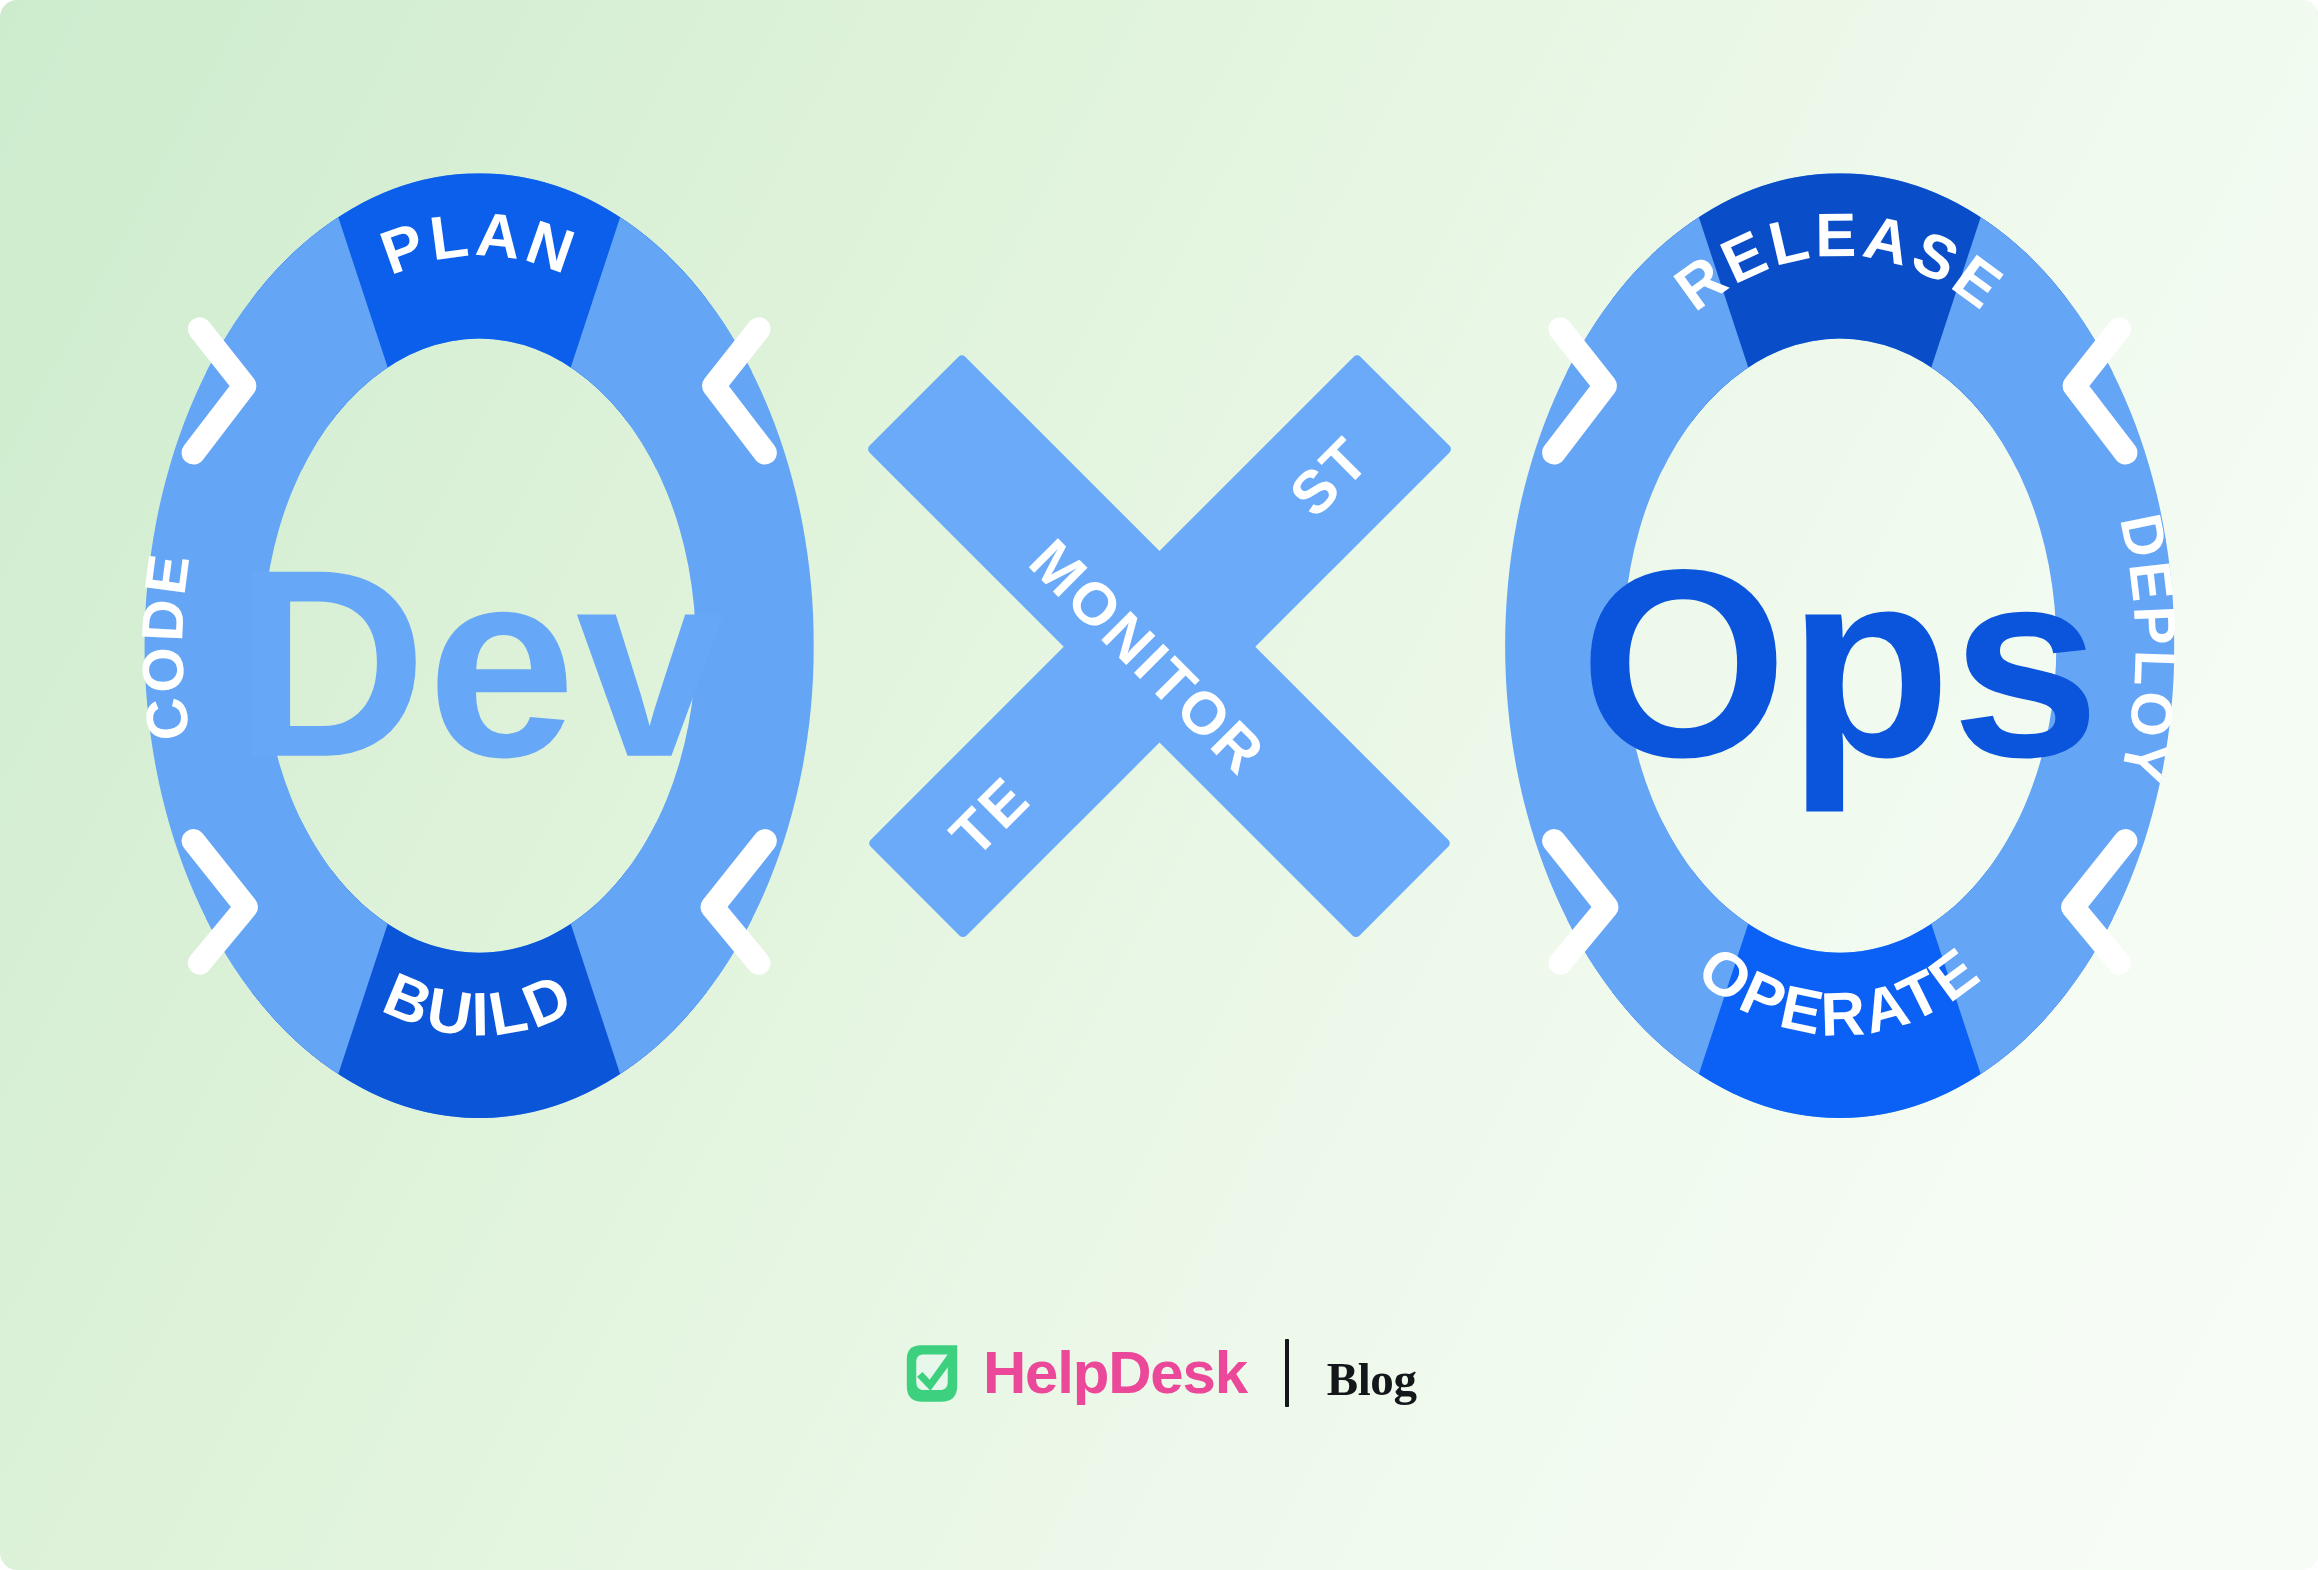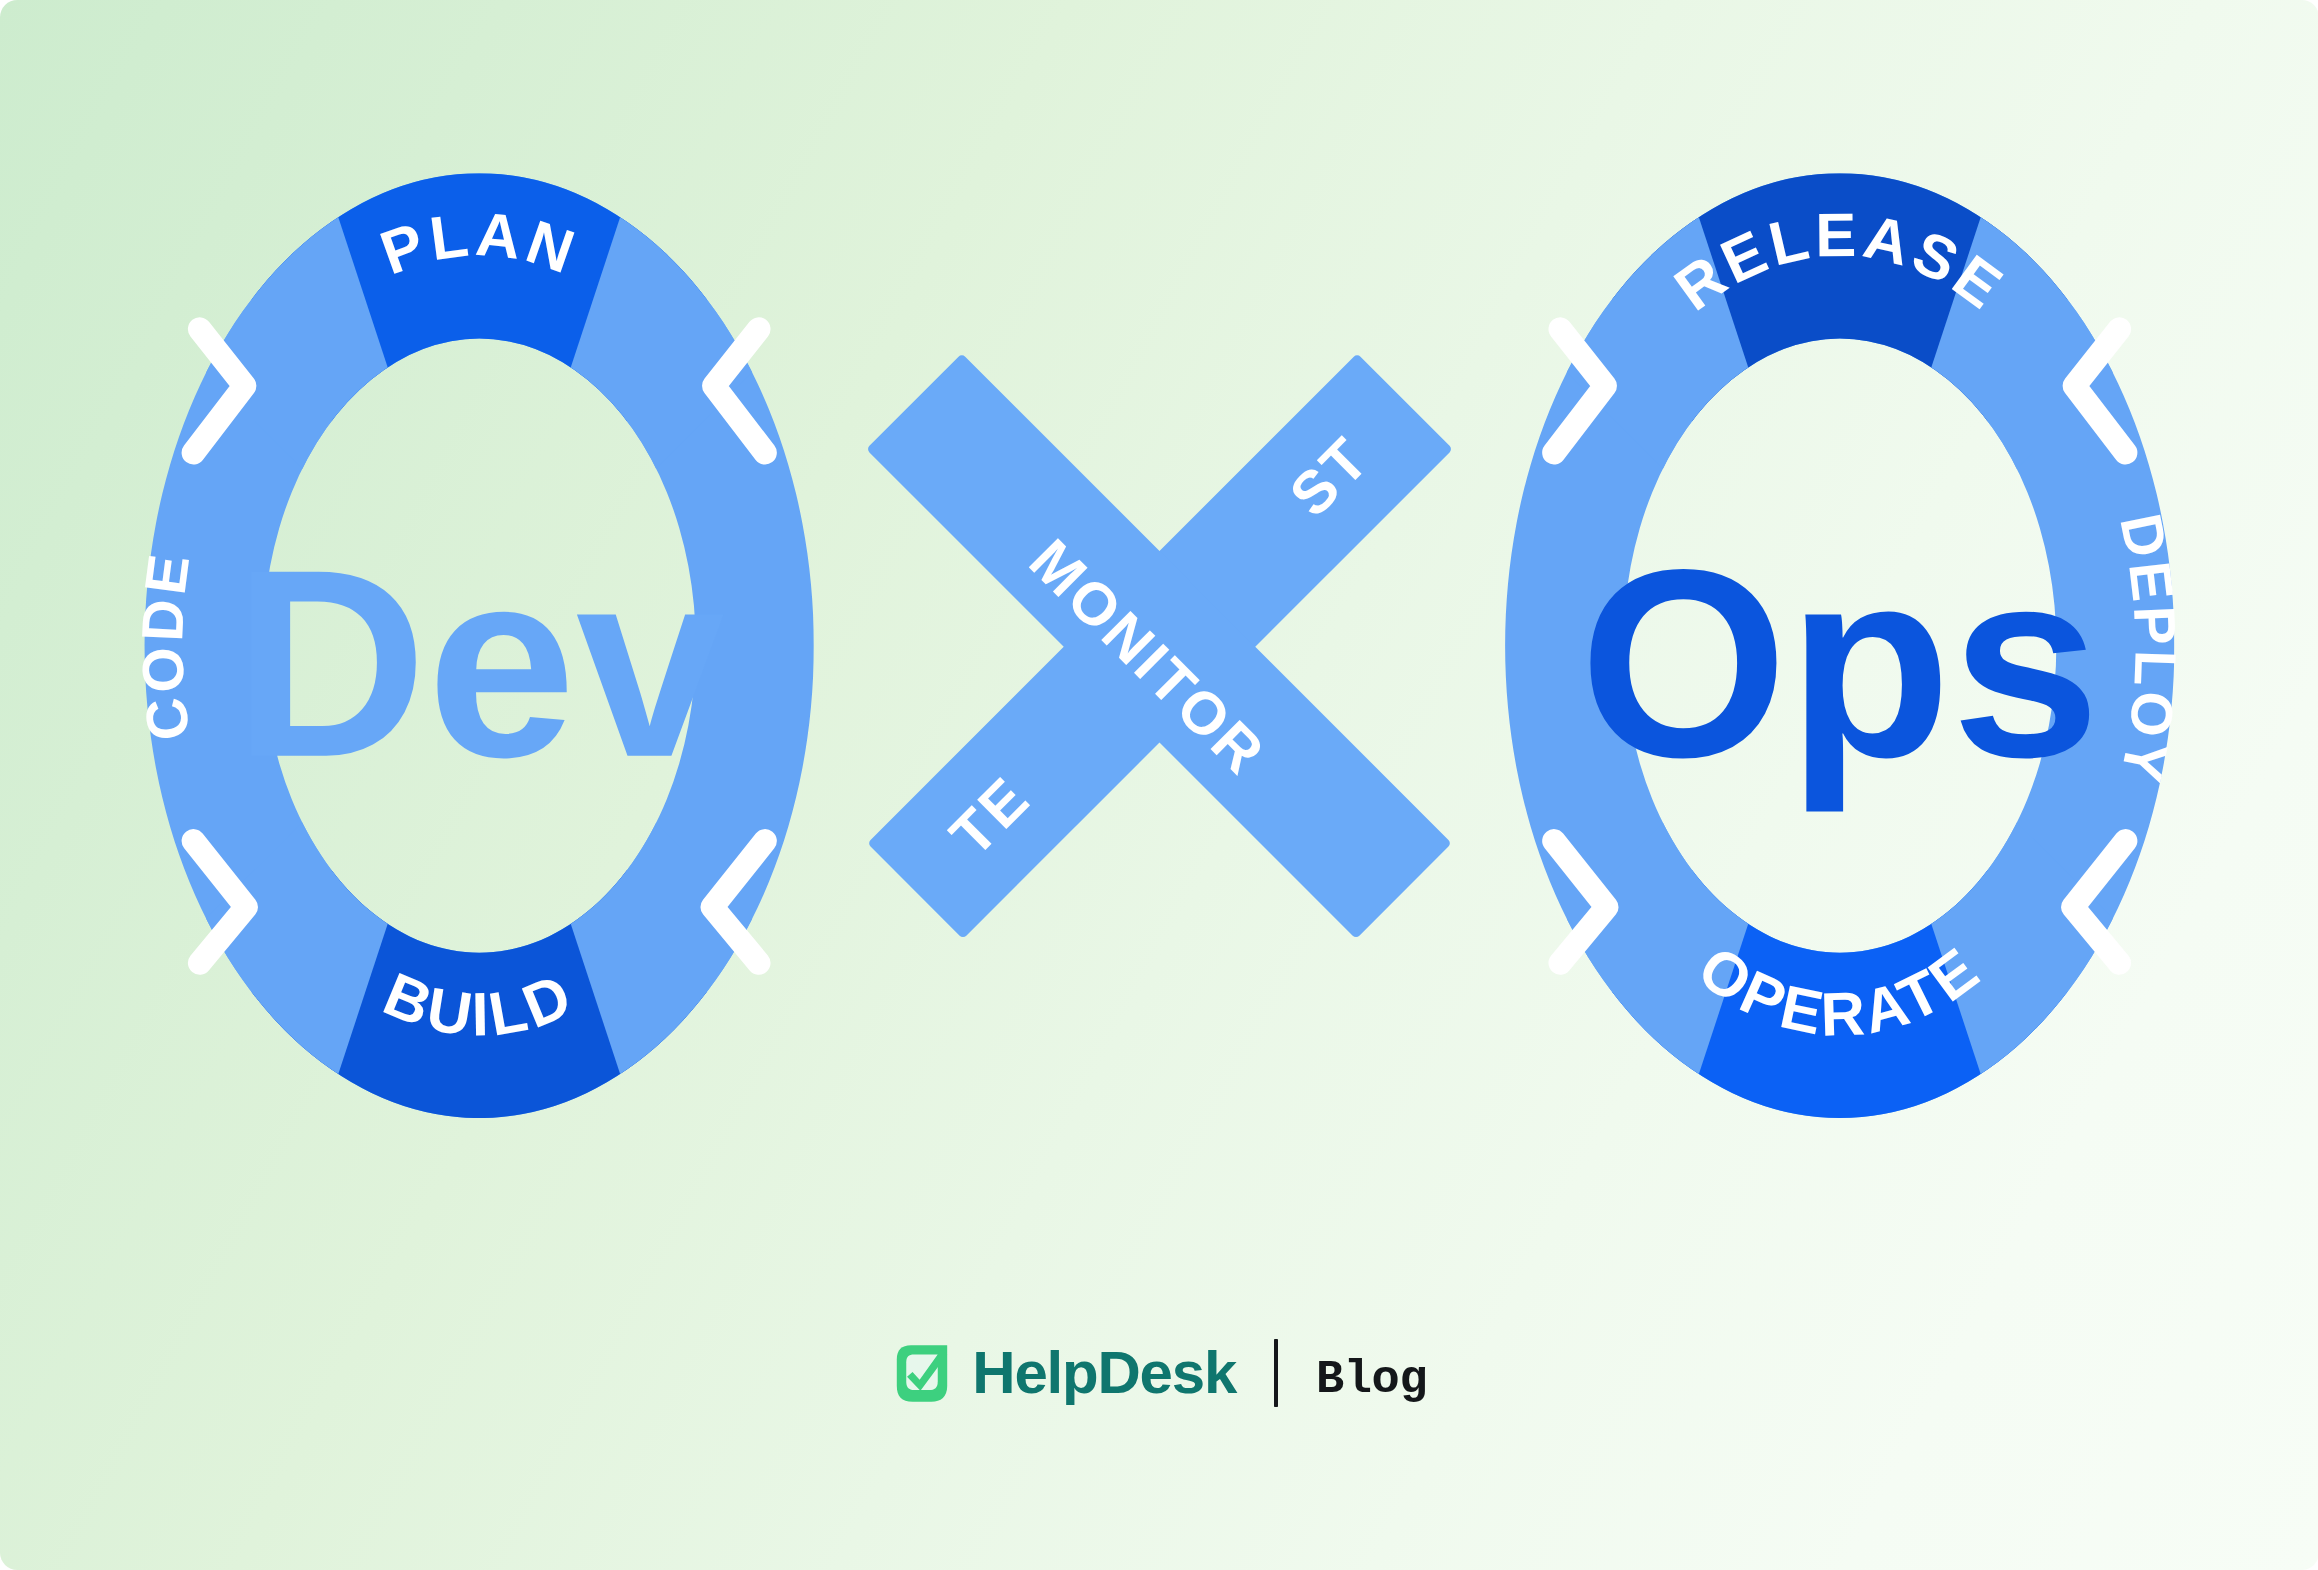--- a/index.html
+++ b/index.html
@@ -33,30 +33,30 @@
   
   #footer{
     position:absolute;left:0;right:0;top:1339px;
     display:flex;align-items:center;justify-content:center;
     gap:0px;
   }
   .logo-wrap{display:flex;align-items:center;gap:20.5px;}
   .logo-mark{width:60px;height:63px;display:block;}
   .logo-word{
     font-family:"Liberation Sans", sans-serif;
-    font-weight:bold;font-size:60px;color:#0f766e;
+    font-weight:bold;font-size:60px;color:#ec4899;
     letter-spacing:-1.2px;line-height:1;
     white-space:nowrap;
   }
   .divider{
     width:3.9px;height:68px;background:#14171a;
     margin:0 38px;border-radius:0.8px;
   }
   .blog-word{
-    font-family:Liberation Mono, monospace;
+    font-family:Liberation Serif, serif;
     font-weight:bold;font-size:47px;color:#14171a;
     letter-spacing:-0.4px;line-height:1;white-space:nowrap;margin-top:12px;
   }
 
   
   .seg-label{
     font-family:"Liberation Sans", sans-serif;
     font-weight:bold;
     fill:#ffffff;
   }

